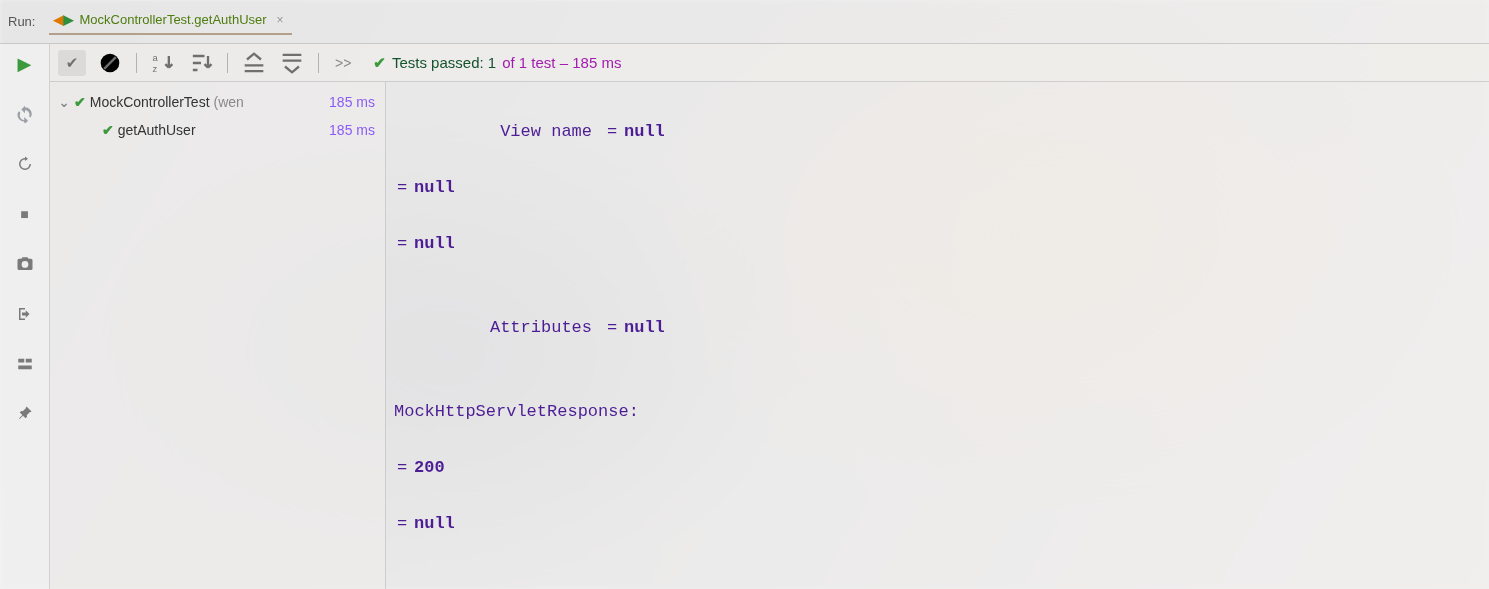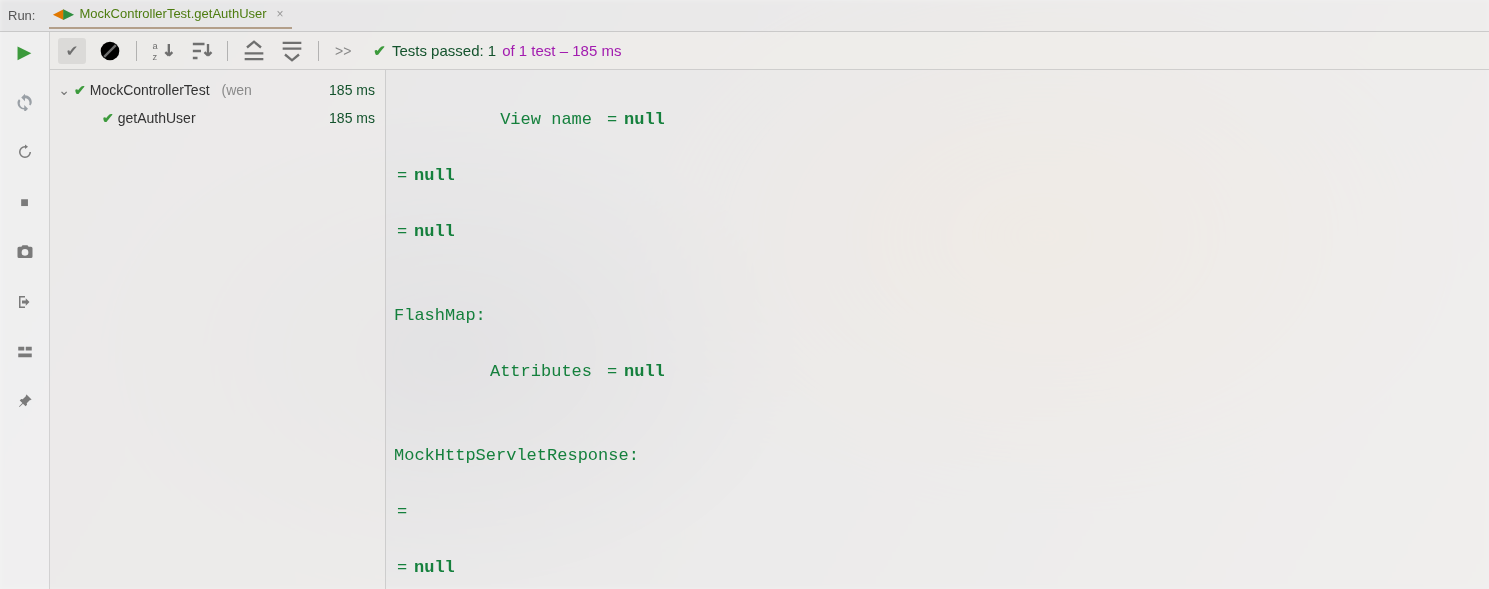--- a/index.html
+++ b/index.html
@@ -23,21 +23,21 @@
     z-index: 0;
   }
   .overlay {
     position: absolute; inset: 0;
     background: rgba(242,242,242,0.78);
     z-index: 1;
   }
   .root { position: absolute; inset: 0; z-index: 2; display: flex; flex-direction: column; }
 
   .tabbar {
-    height: 32px;
+    height: 44px;
     display: flex; align-items: center;
     padding: 0 8px;
     border-bottom: 1px solid rgba(180,180,180,0.6);
   }
   .tabbar .run-label { margin-right: 14px; color: #555; }
   .tab {
     display: flex; align-items: center;
     padding: 4px 8px 6px 4px;
     border-bottom: 2px solid #b39f8a;
   }
@@ -104,33 +104,33 @@
     display: flex; align-items: center;
     height: 28px;
     padding-right: 10px;
     font-size: 14px;
     color: #333;
     white-space: nowrap;
   }
   .tree-row .chev { width: 16px; text-align: center; color: #777; }
   .tree-row .tick { color: #3c9a3c; font-weight: bold; margin: 0 4px 0 2px; }
   .tree-row .nm { }
-  .tree-row .extra { color: #8a8a8a; margin-left: 12px; }
-  .tree-row .time { margin-left: auto; color: #14532d; }
+  .tree-row .extra { color: #8a8a8a; margin-left: 4px; }
+  .tree-row .time { margin-left: auto; color: #8b5cf6; }
   .tree-row.d0 { padding-left: 6px; }
   .tree-row.d1 { padding-left: 50px; }
 
   .console {
     flex: 1;
     padding: 8px 4px 8px 4px;
     overflow: auto;
     font-family: Consolas, "Courier New", monospace;
     font-size: 17px;
     line-height: 28px;
-    color: #15803d;
+    color: #4c1d95;
     white-space: pre;
   }
   .row { display: flex; }
   .kcol { width: 210px; text-align: right; padding-right: 8px; }
   .eq { width: 24px; text-align: center; }
   .vcol { flex: 1; text-align: left; font-weight: bold; }
   .hdr { padding-left: 4px; }
 </style>
 </head>
 <body>
@@ -247,25 +247,24 @@
             <span class="nm">getAuthUser</span>
             <span class="time">185 ms</span>
           </div>
         </div>
 
         <div class="console">
 <div class="row"><span class="kcol">View name</span><span class="eq">=</span><span class="vcol">null</span></div>
 <div class="row"><span class="eq">=</span><span class="vcol">null</span></div>
 <div class="row"><span class="eq">=</span><span class="vcol">null</span></div>
 <div class="row"><span class="kcol"></span><span class="eq"></span><span class="vcol"></span></div>
-<div class="hdr">FlashMap:</div>
 <div class="row"><span class="kcol">Attributes</span><span class="eq">=</span><span class="vcol">null</span></div>
 <div class="row"><span class="kcol"></span><span class="eq"></span><span class="vcol"></span></div>
 <div class="hdr">MockHttpServletResponse:</div>
-<div class="row"><span class="eq">=</span></div>
+<div class="row"><span class="eq">=</span><span class="vcol">200</span></div>
 <div class="row"><span class="eq">=</span><span class="vcol">null</span></div>
 
 
 
 
 
 
         </div>
 
       </div>

